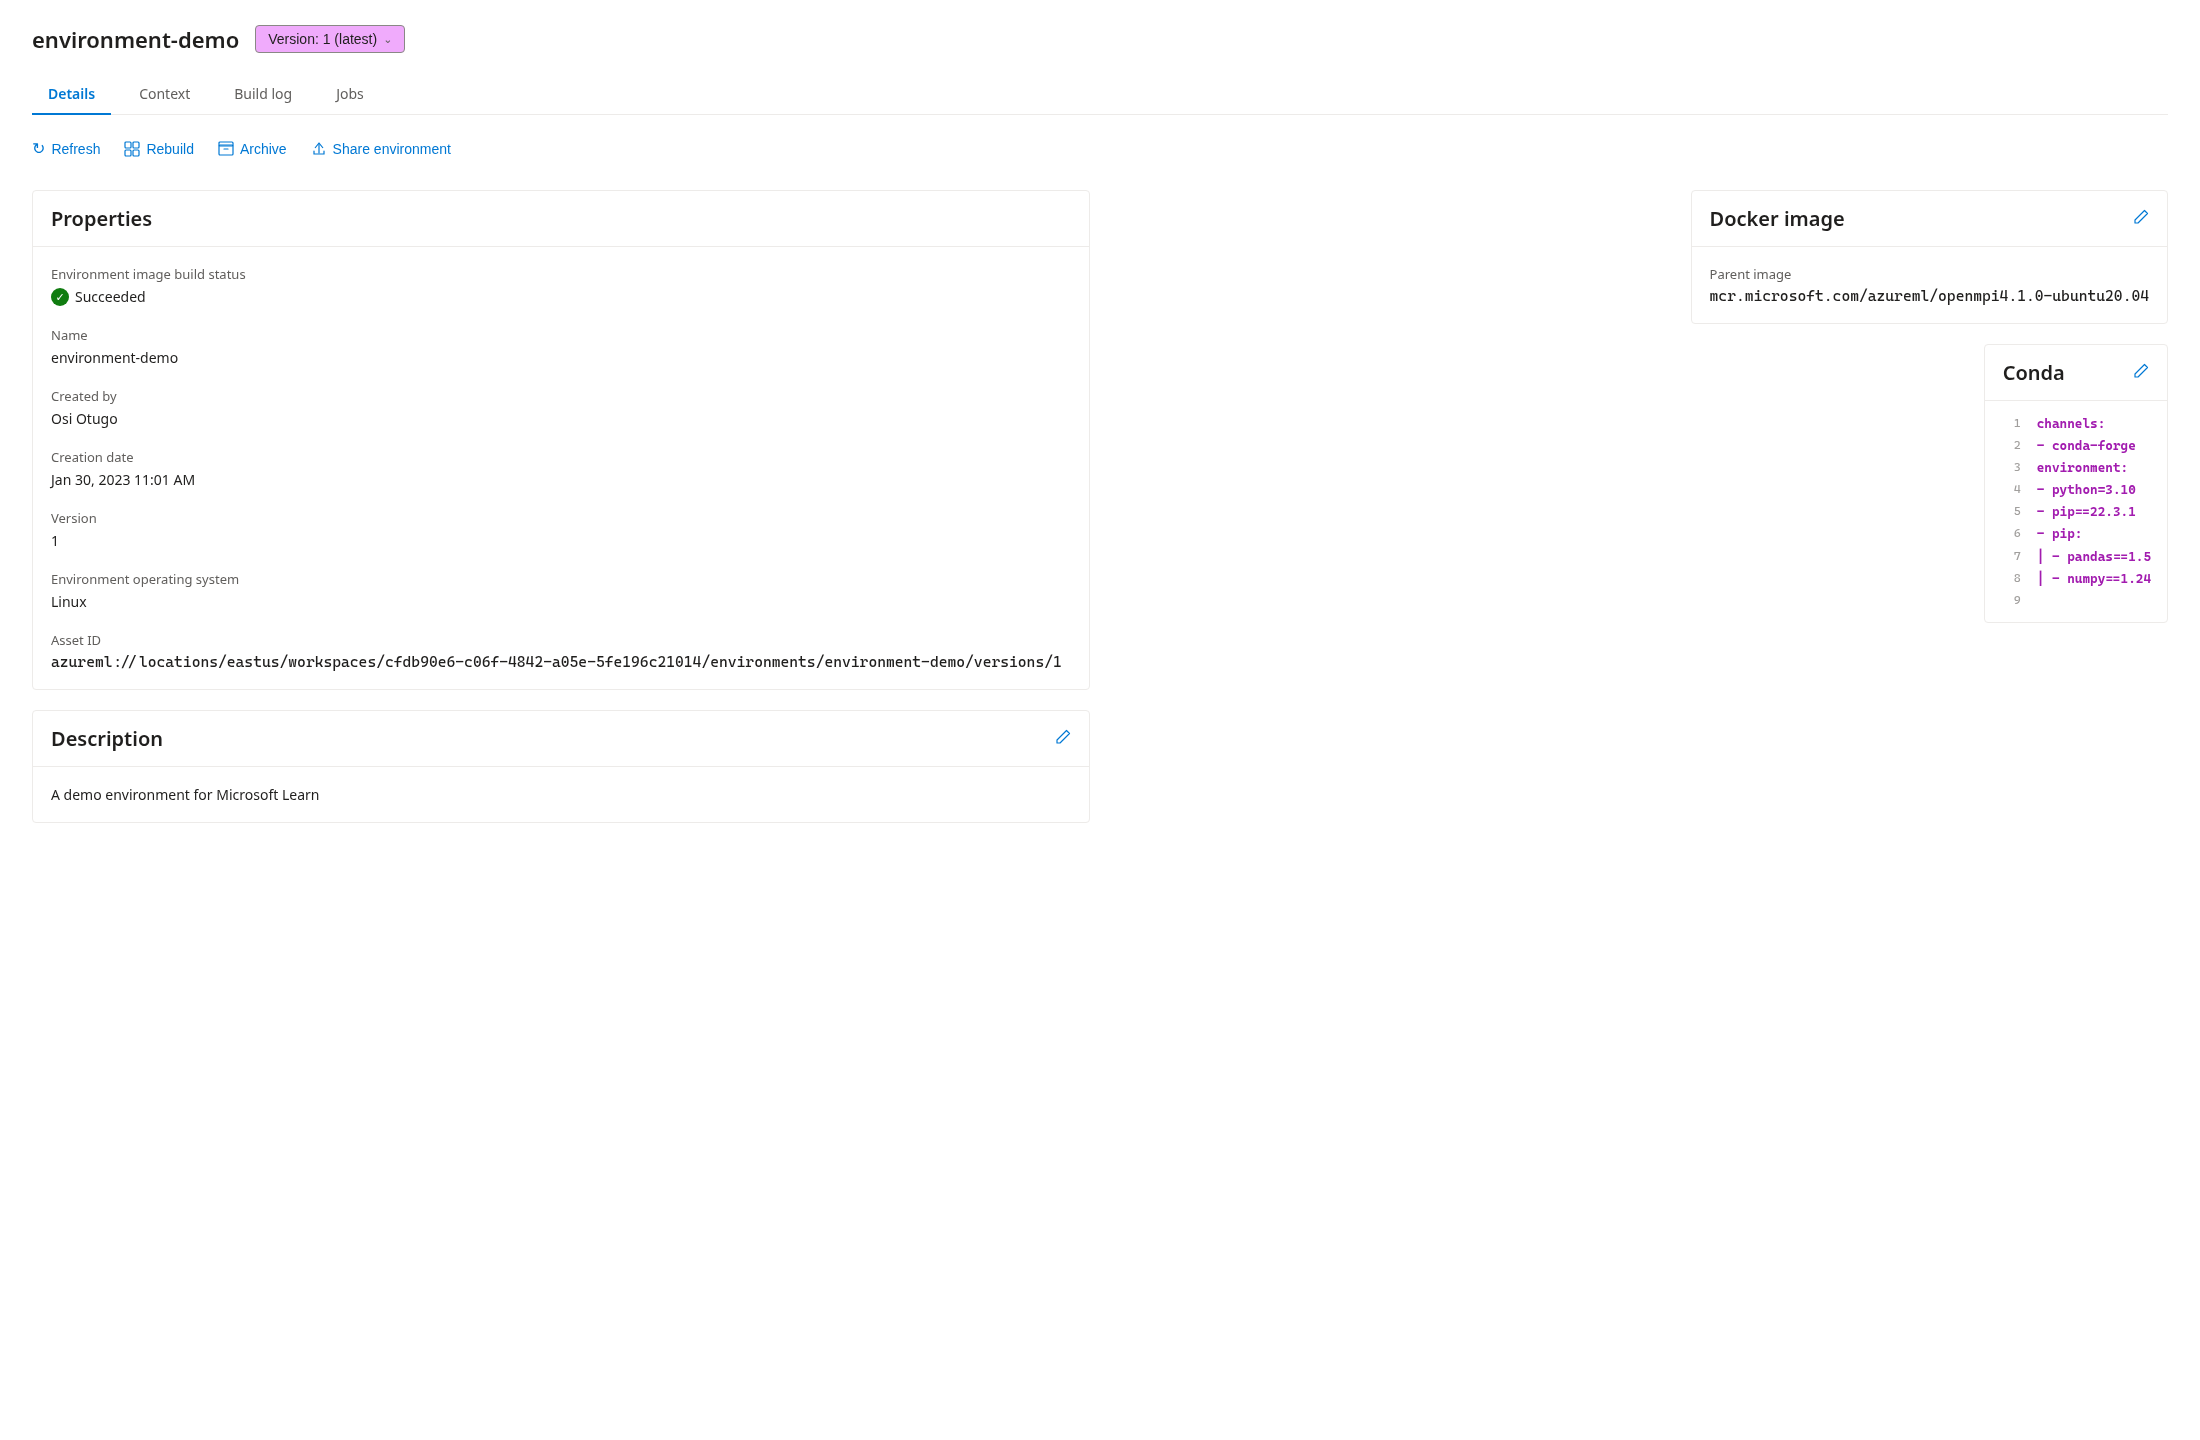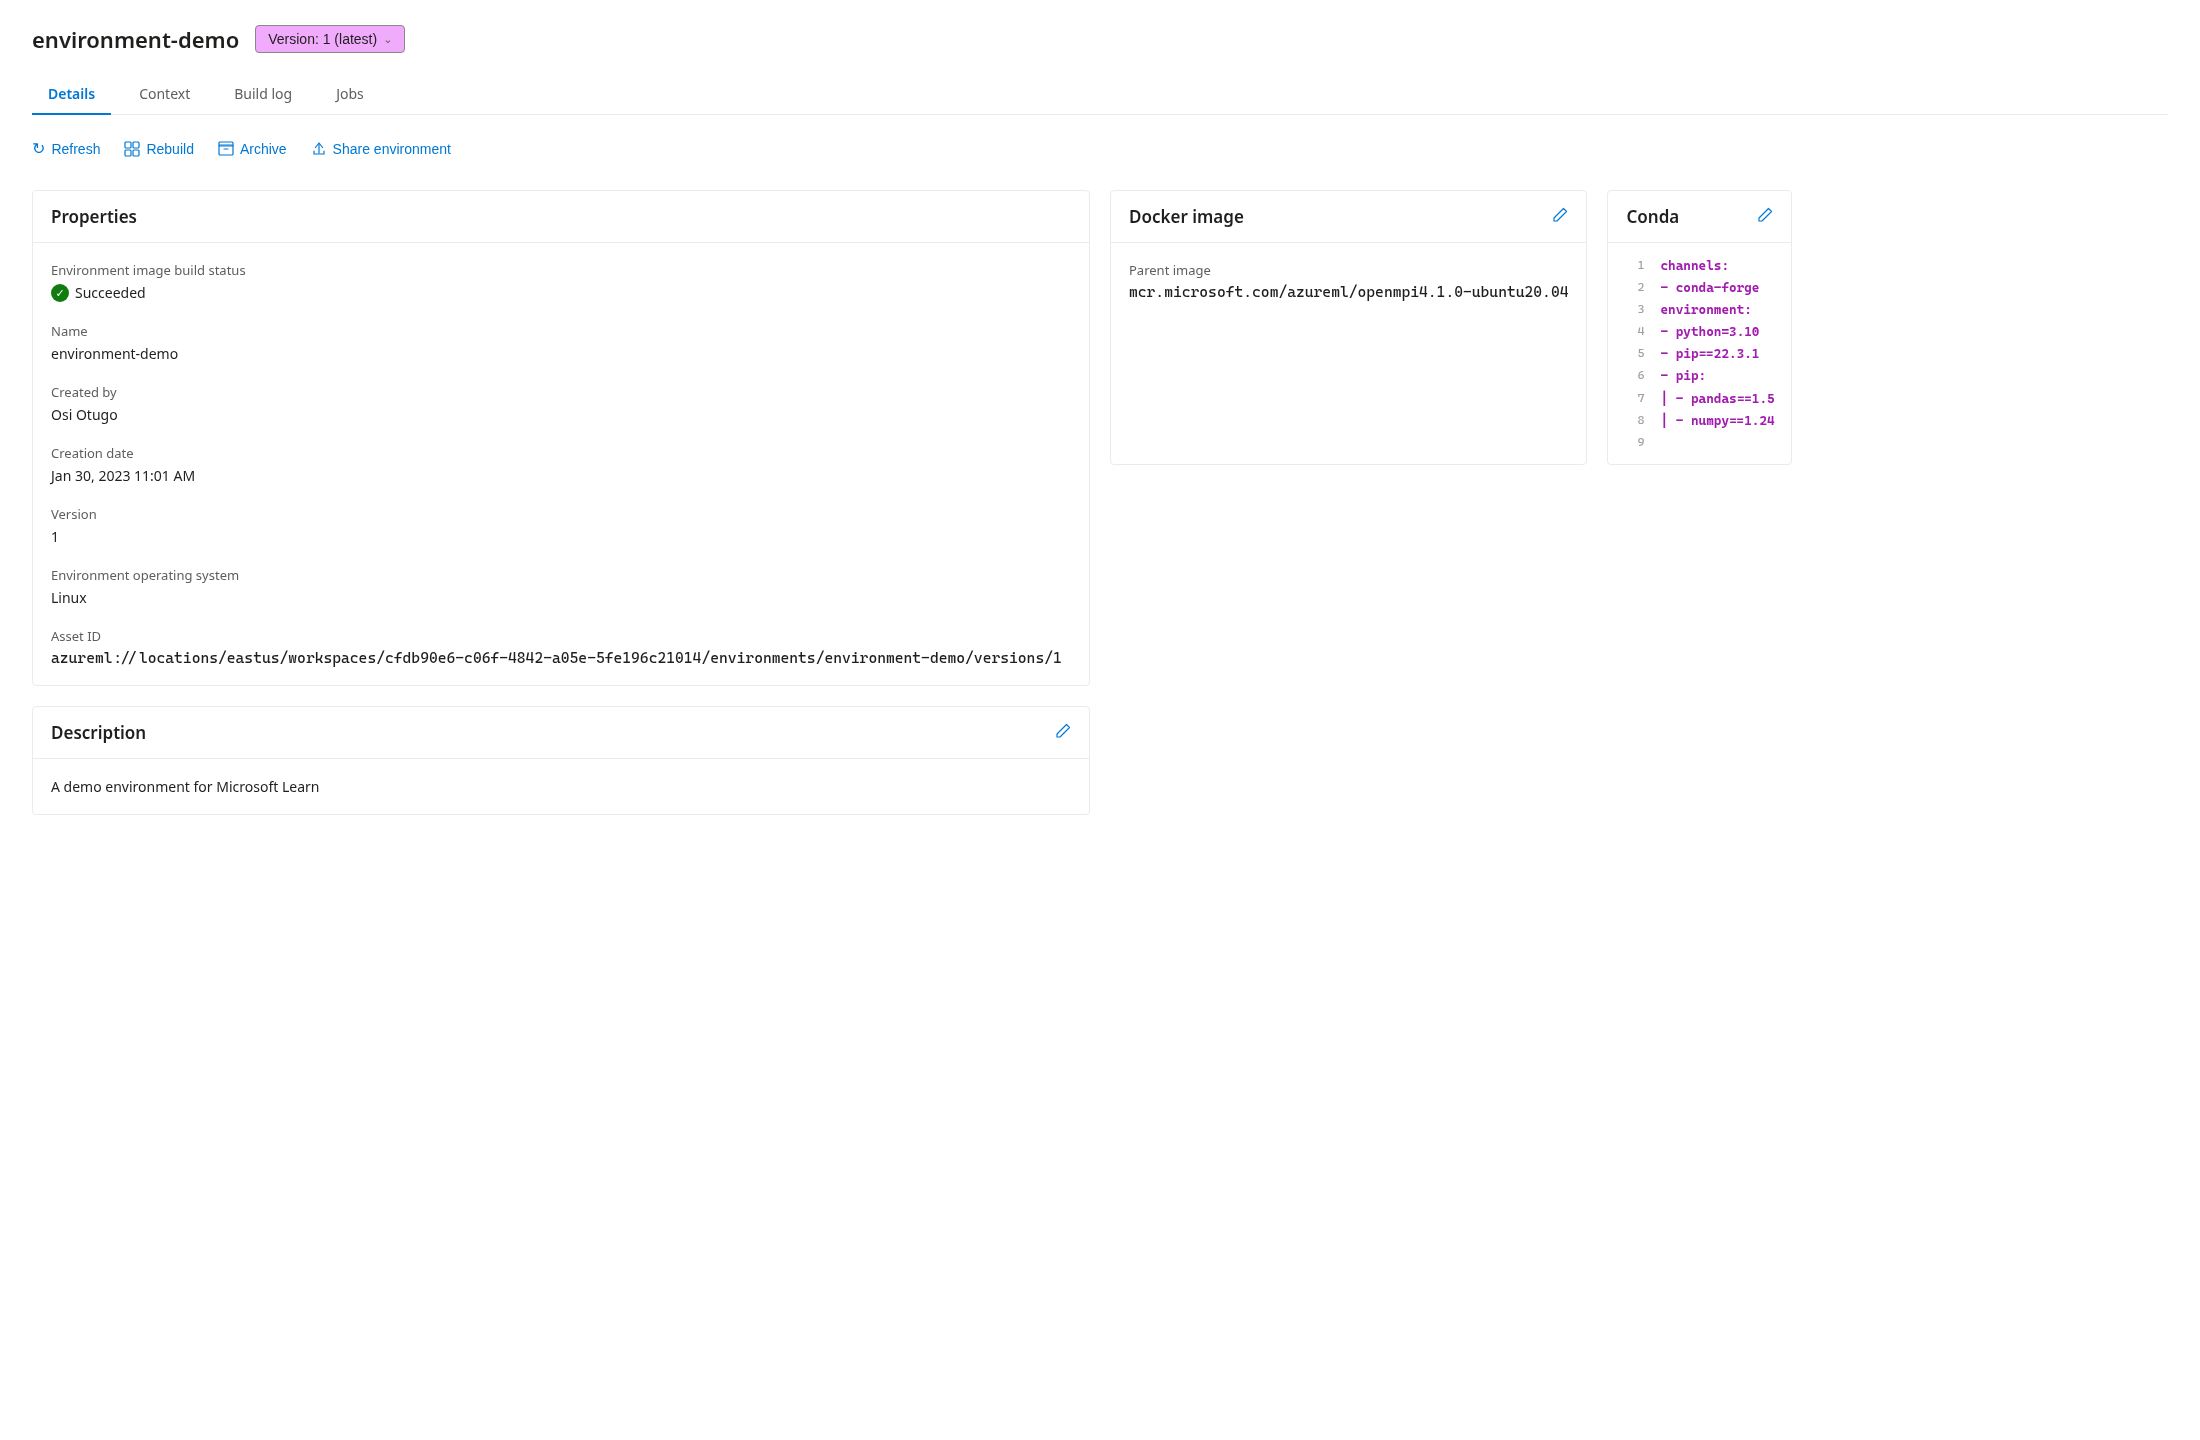--- a/index.html
+++ b/index.html
@@ -95,37 +95,38 @@
     }
 
     .left-col {
       display: flex;
       flex-direction: column;
       gap: 20px;
     }
 
     .right-col {
       display: flex;
-      flex-direction: row;
+      flex-direction: column;
       gap: 20px;
+      align-items: flex-end;
     }
 
     
     .card {
       border: 1px solid #edebe9;
       border-radius: 4px;
       overflow: hidden;
     }
     .card-header {
       display: flex;
       align-items: center;
       justify-content: space-between;
       padding: 14px 18px;
       border-bottom: 1px solid #edebe9;
-      font-size: 17px;
+      font-size: 20px;
       font-weight: 600;
       color: #201f1e;
     }
     .card-edit-icon {
       color: #0078d4;
       cursor: pointer;
       font-size: 16px;
     }
     .card-body {
       padding: 18px;

